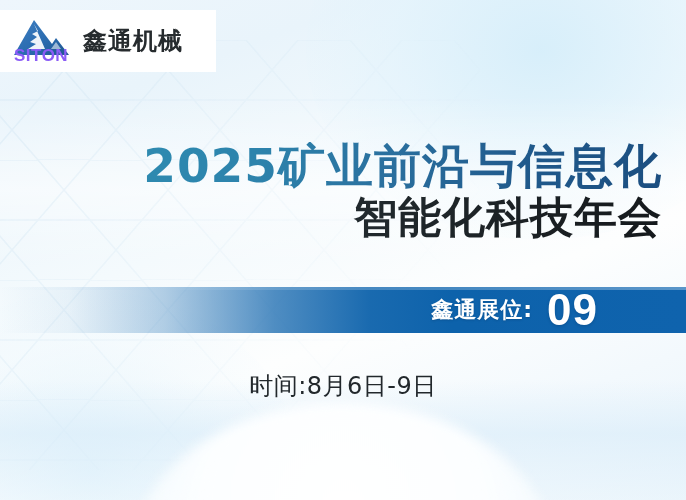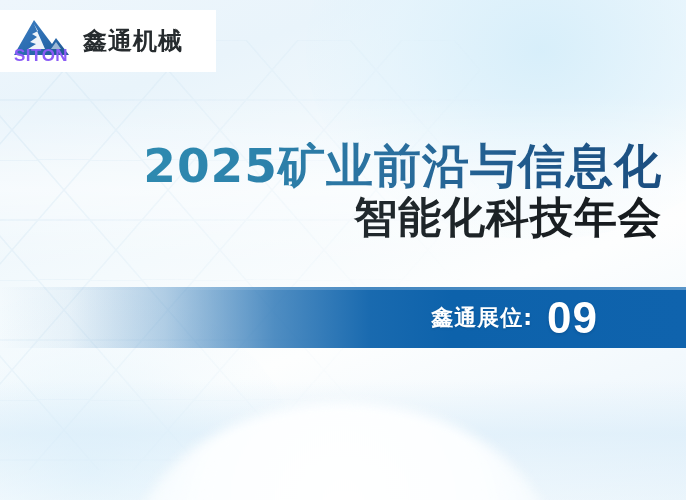--- a/index.html
+++ b/index.html
@@ -164,21 +164,21 @@
     font-family: Liberation Sans, sans-serif;
     white-space: nowrap;
   }
 
   
   .booth-banner {
     position: absolute;
     left: 0;
     right: 0;
     top: 287px;
-    height: 61px;
+    height: 46px;
     background: linear-gradient(90deg,
         rgba(13,98,171,0) 0%,
         rgba(13,98,171,0.06) 10%,
         rgba(13,98,171,0.30) 24%,
         rgba(13,98,171,0.72) 40%,
         rgba(13,98,171,0.95) 54%,
         #0d62ab 66%,
         #0f63ad 100%);
     display: flex;
     align-items: center;
@@ -294,15 +294,16 @@
     <div class="title-line1">2025矿业前沿与信息化</div>
     <div class="title-line2">智能化科技年会</div>
   </div>
 
   <div class="booth-banner">
     <span class="booth-label">鑫通展位:</span>
     <span class="booth-number">09</span>
   </div>
 
   <div class="info-row">
+    <span class="info-item">时间:8月6日-9日</span>
   </div>
 
 </div>
 
 </body></html>

